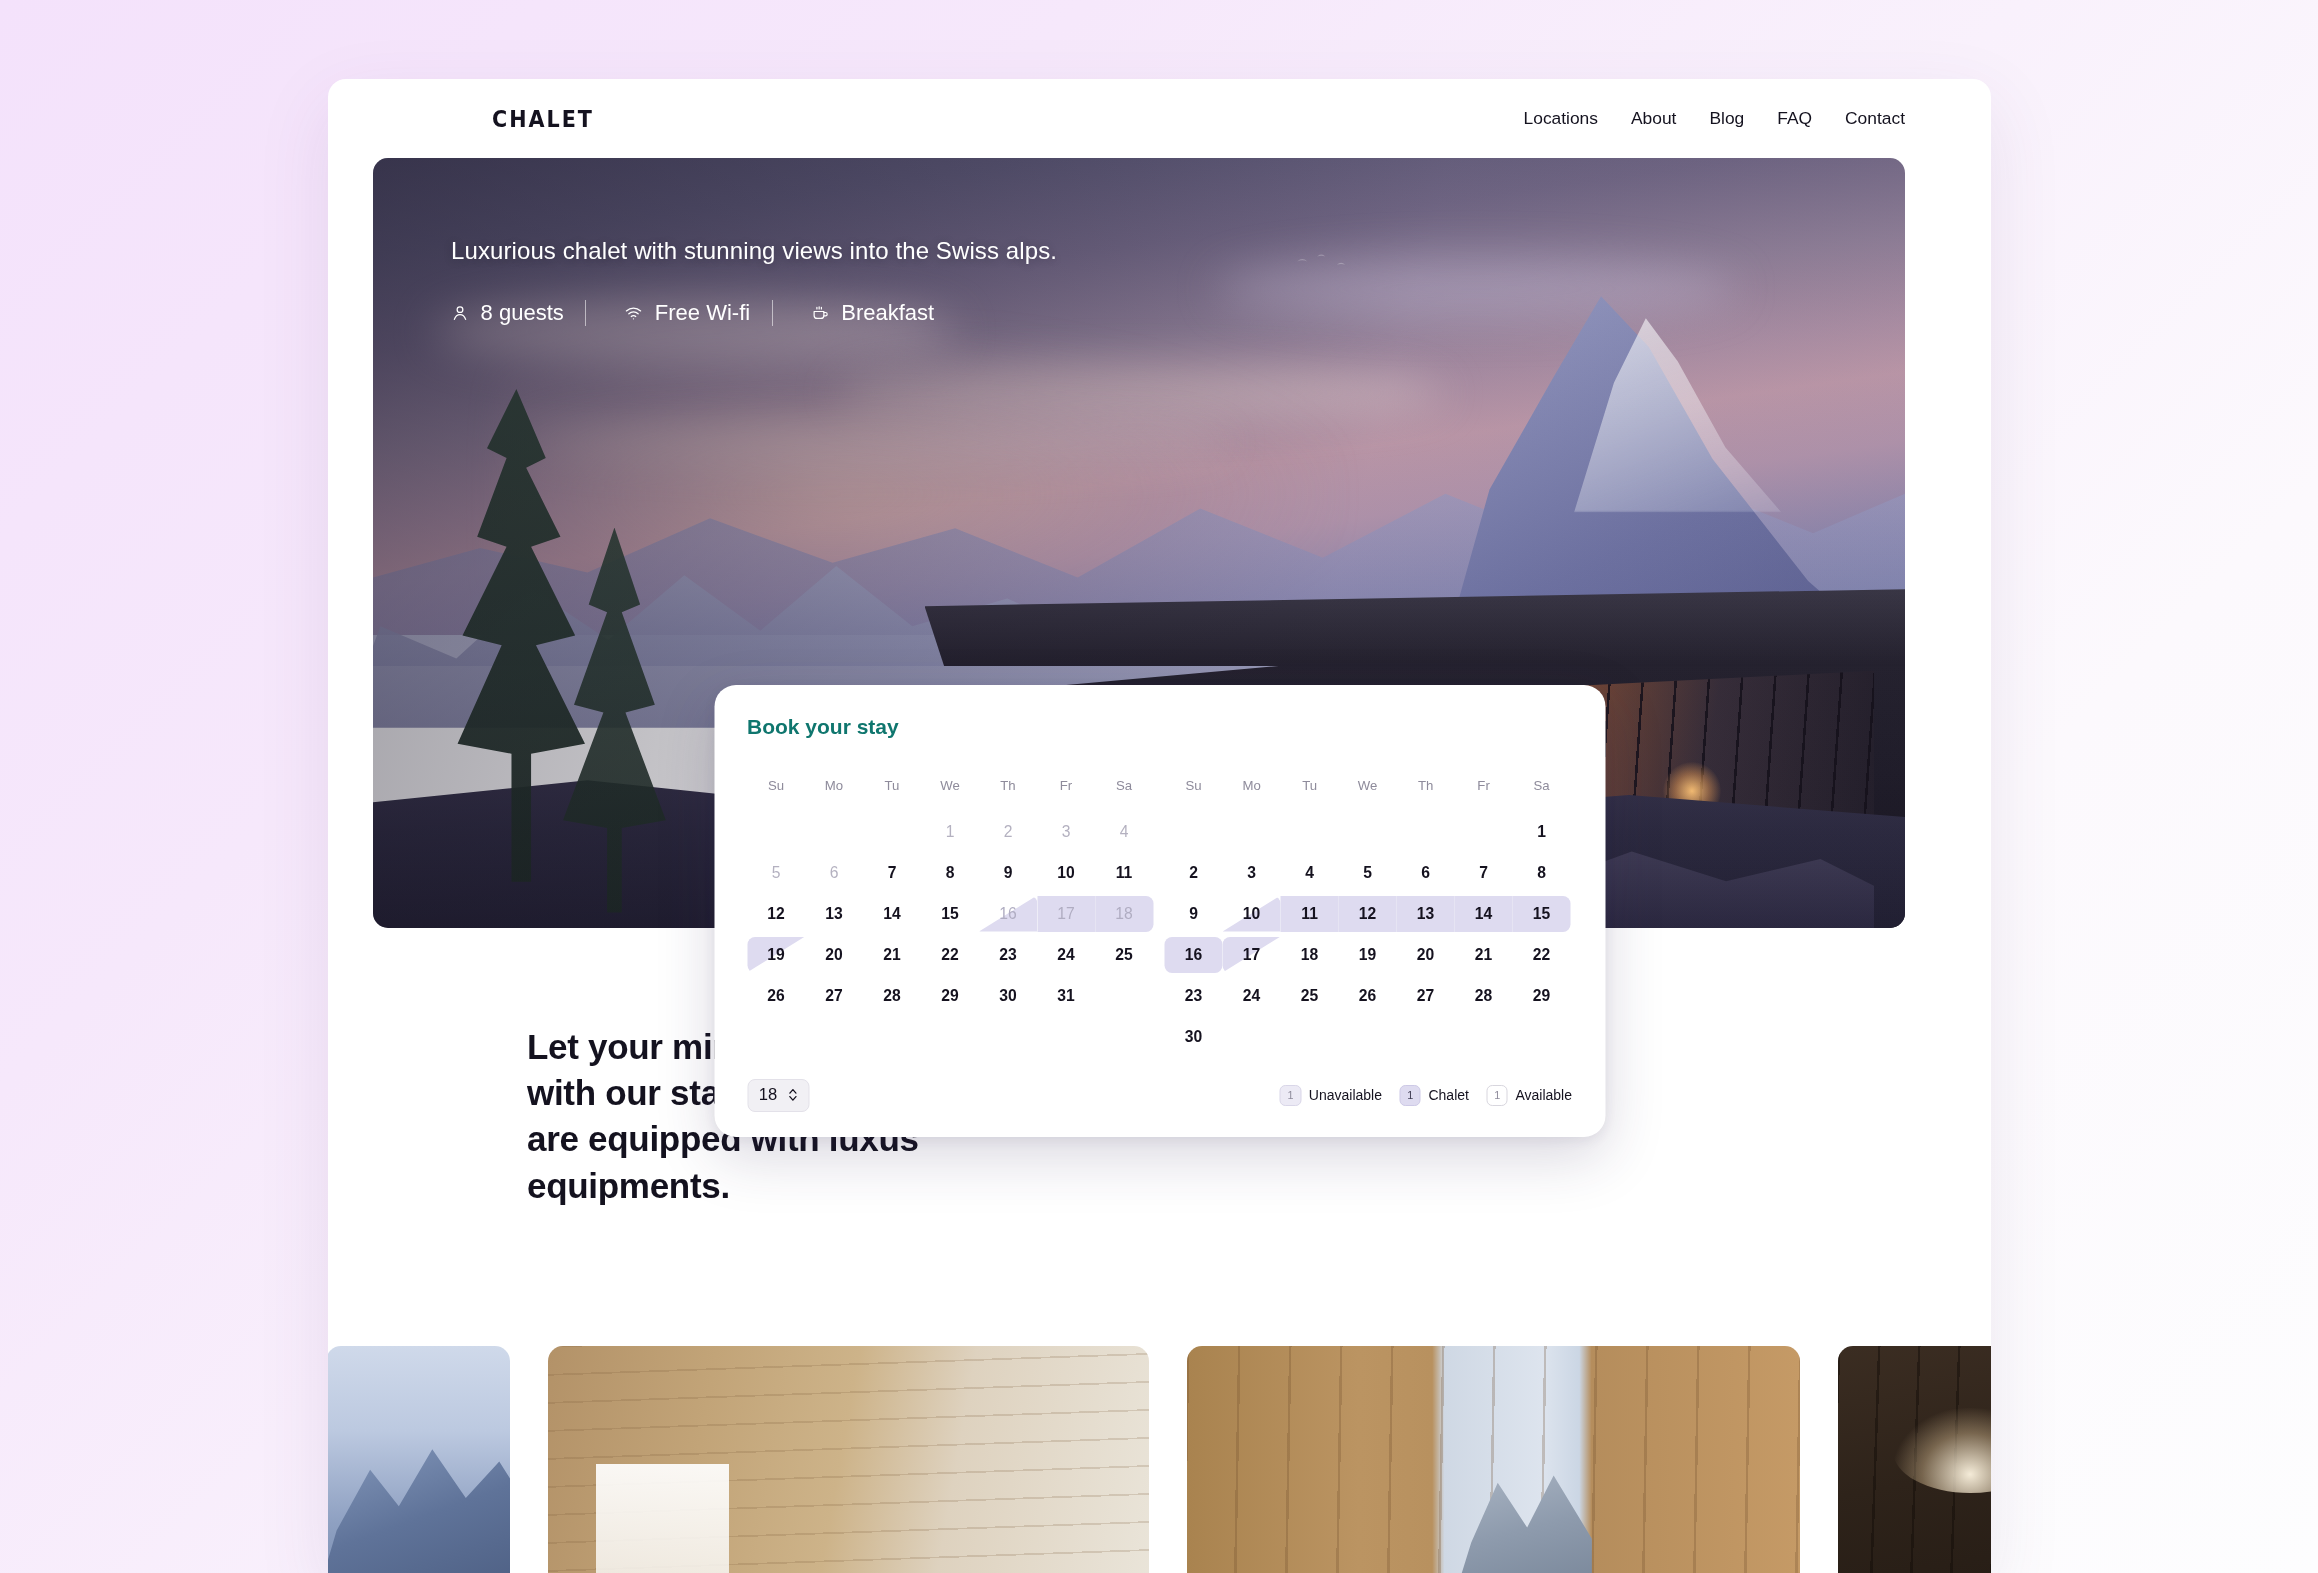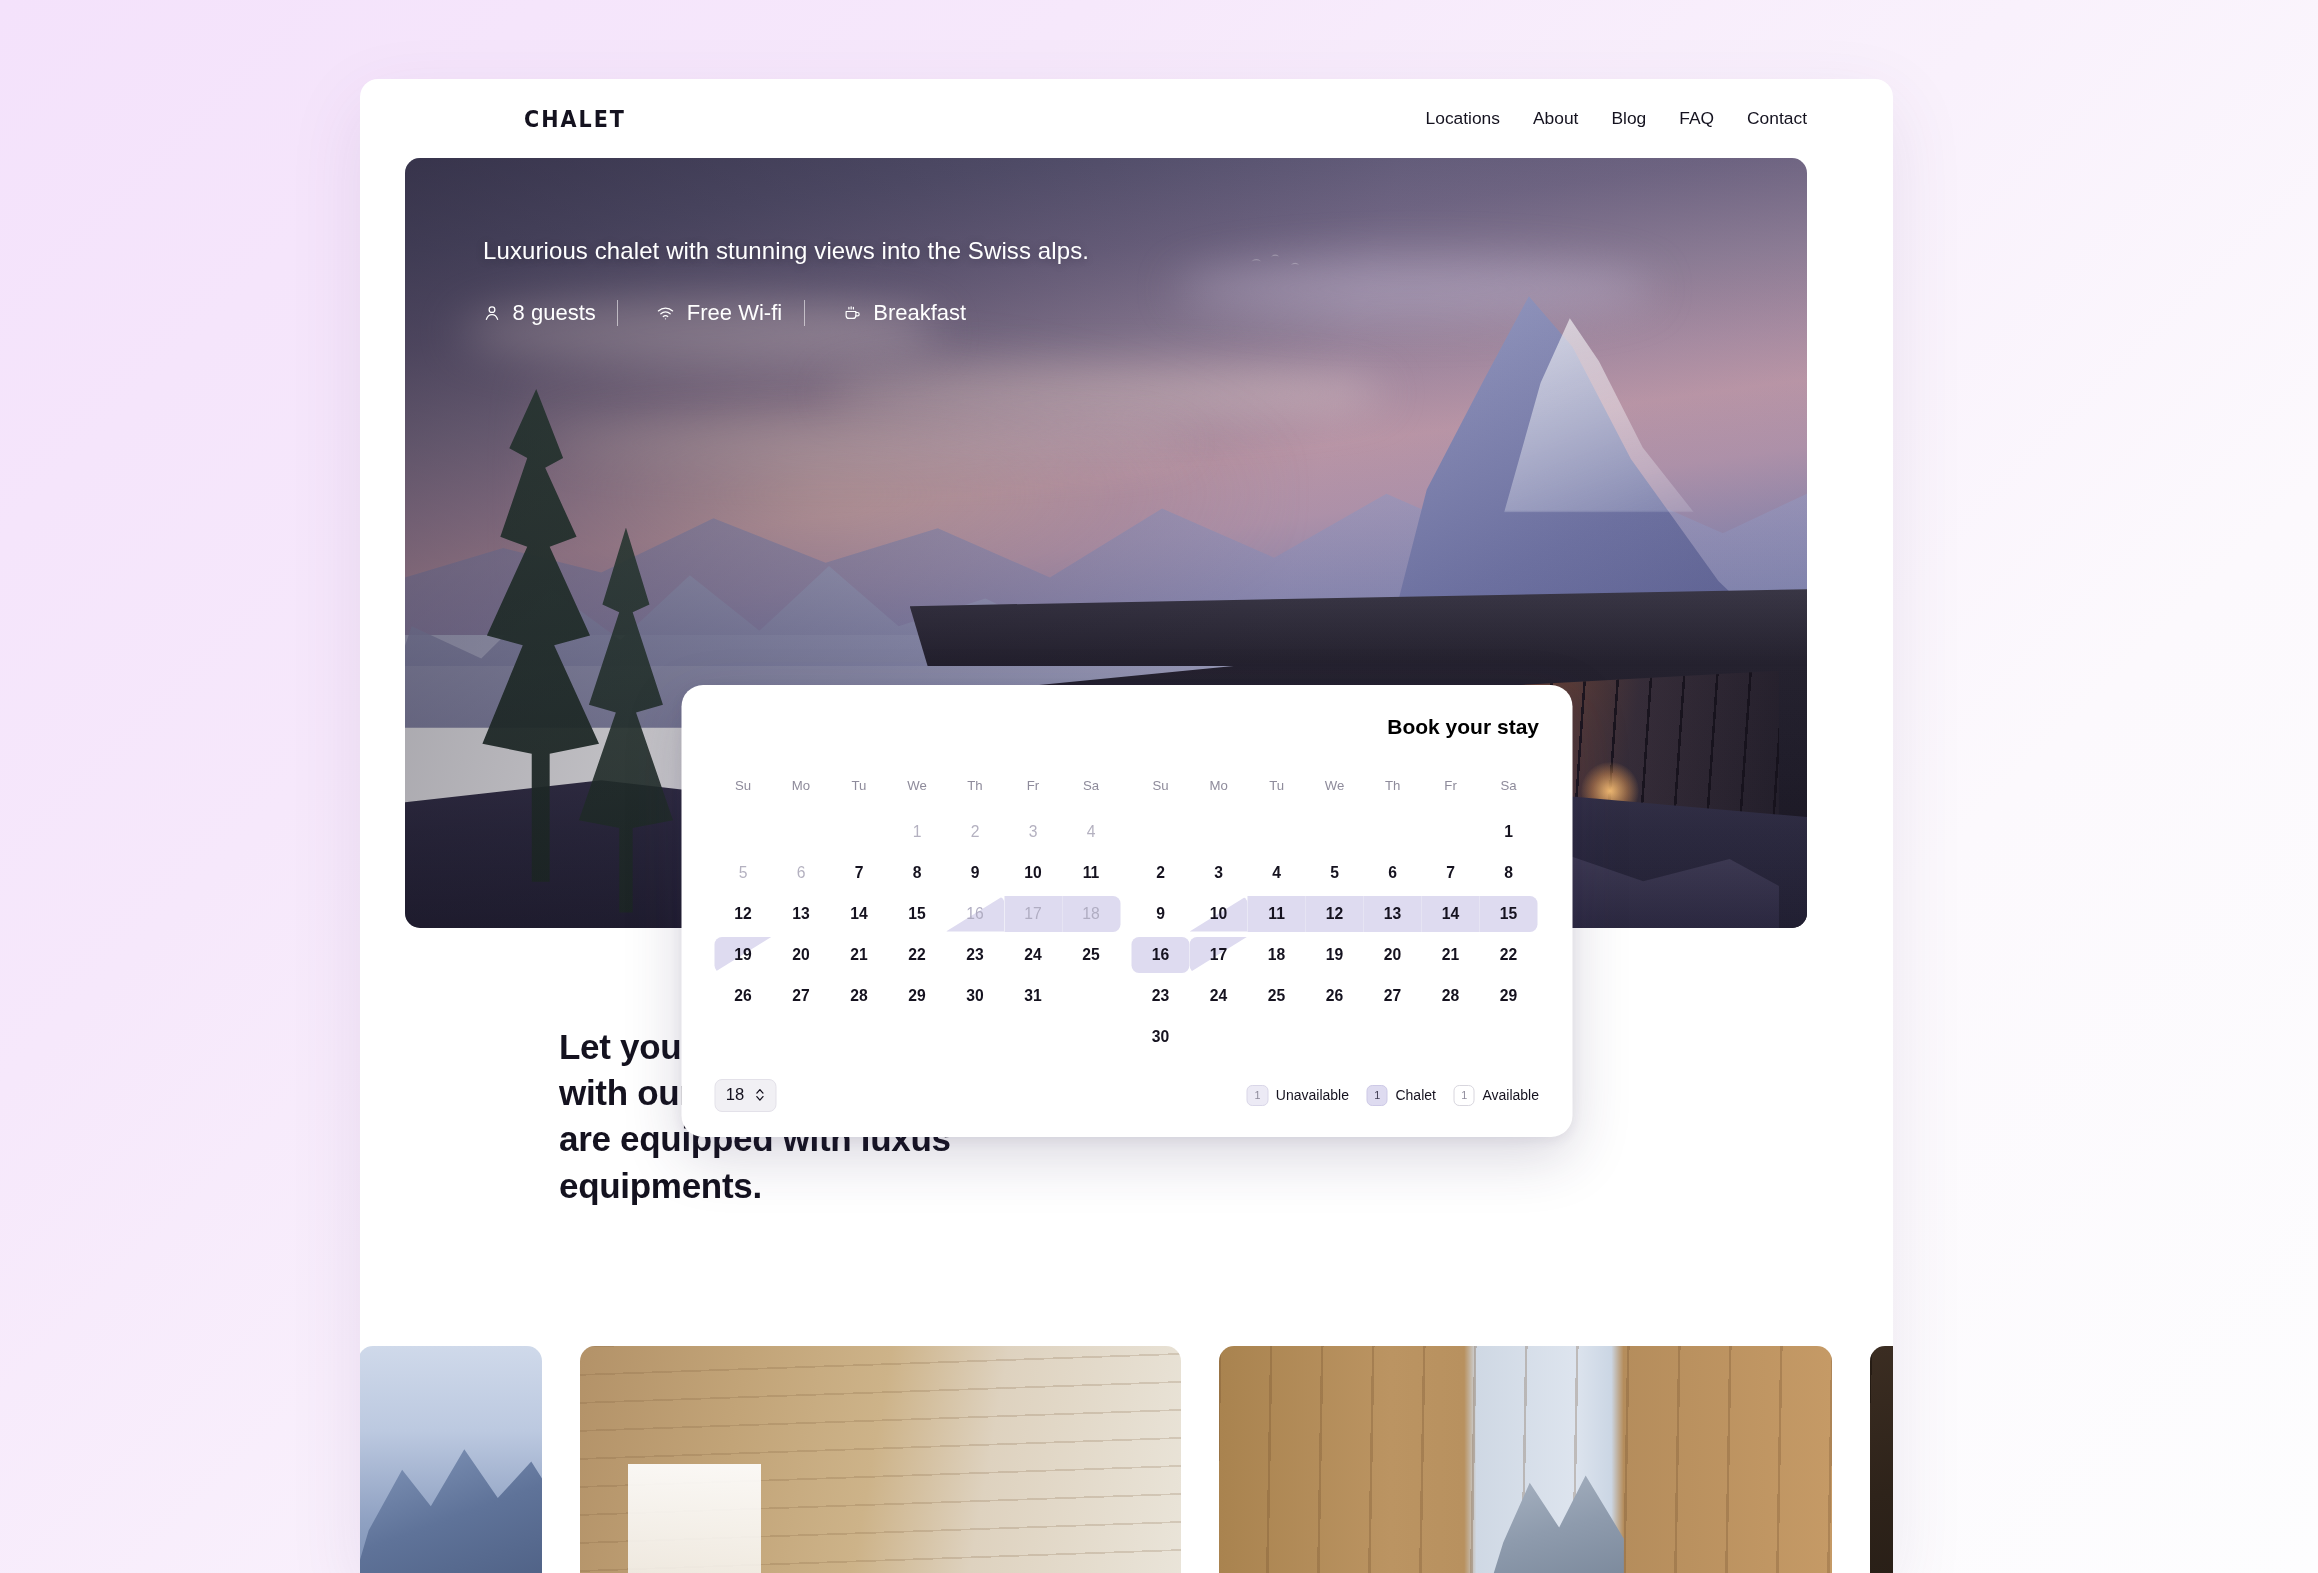--- a/index.html
+++ b/index.html
@@ -15,27 +15,26 @@
     font-family: "Liberation Sans", sans-serif;
     background: linear-gradient(135deg, #f4e2fb 0%, #f6e8fb 28%, #f9f1fc 52%, #fcf9fd 72%, #fdfdfe 100%);
     position: relative;
   }
 
   
   .site-frame {
     position: absolute;
     left: 328px;
     top: 79px;
-    width: 1533px;
+    width: 1663px;
     height: 1494px;
     background: #ffffff;
     border-radius: 18px 18px 0 0;
     overflow: hidden;
     box-shadow: 0 25px 75px rgba(90, 60, 120, 0.10);
-    margin-left: 32px;
   }
 
   
   .topnav {
     height: 79px;
     display: flex;
     align-items: center;
     justify-content: space-between;
     padding: 0 86px 0 164px;
   }
@@ -244,24 +243,24 @@
     transform: translateX(-50%);
     top: 606px;
     width: 891px;
     background: #ffffff;
     border-radius: 21.5px;
     box-shadow: 0 20px 58px rgba(52, 40, 84, 0.18), 0 3.3px 11.6px rgba(52,40,84,0.07);
     padding: 30px 33px 25px 33px;
     z-index: 10;
   }
   .card-title {
-    text-align: right;
+    text-align: left;
     font-size: 21px;
     font-weight: 700;
-    color: #000000;
+    color: #0f766e;
     margin-bottom: 31px;
   }
 
   .cal-head {
     display: flex;
     align-items: center;
     position: relative;
     margin-bottom: 5px;
     padding: 0 5px;
   }

